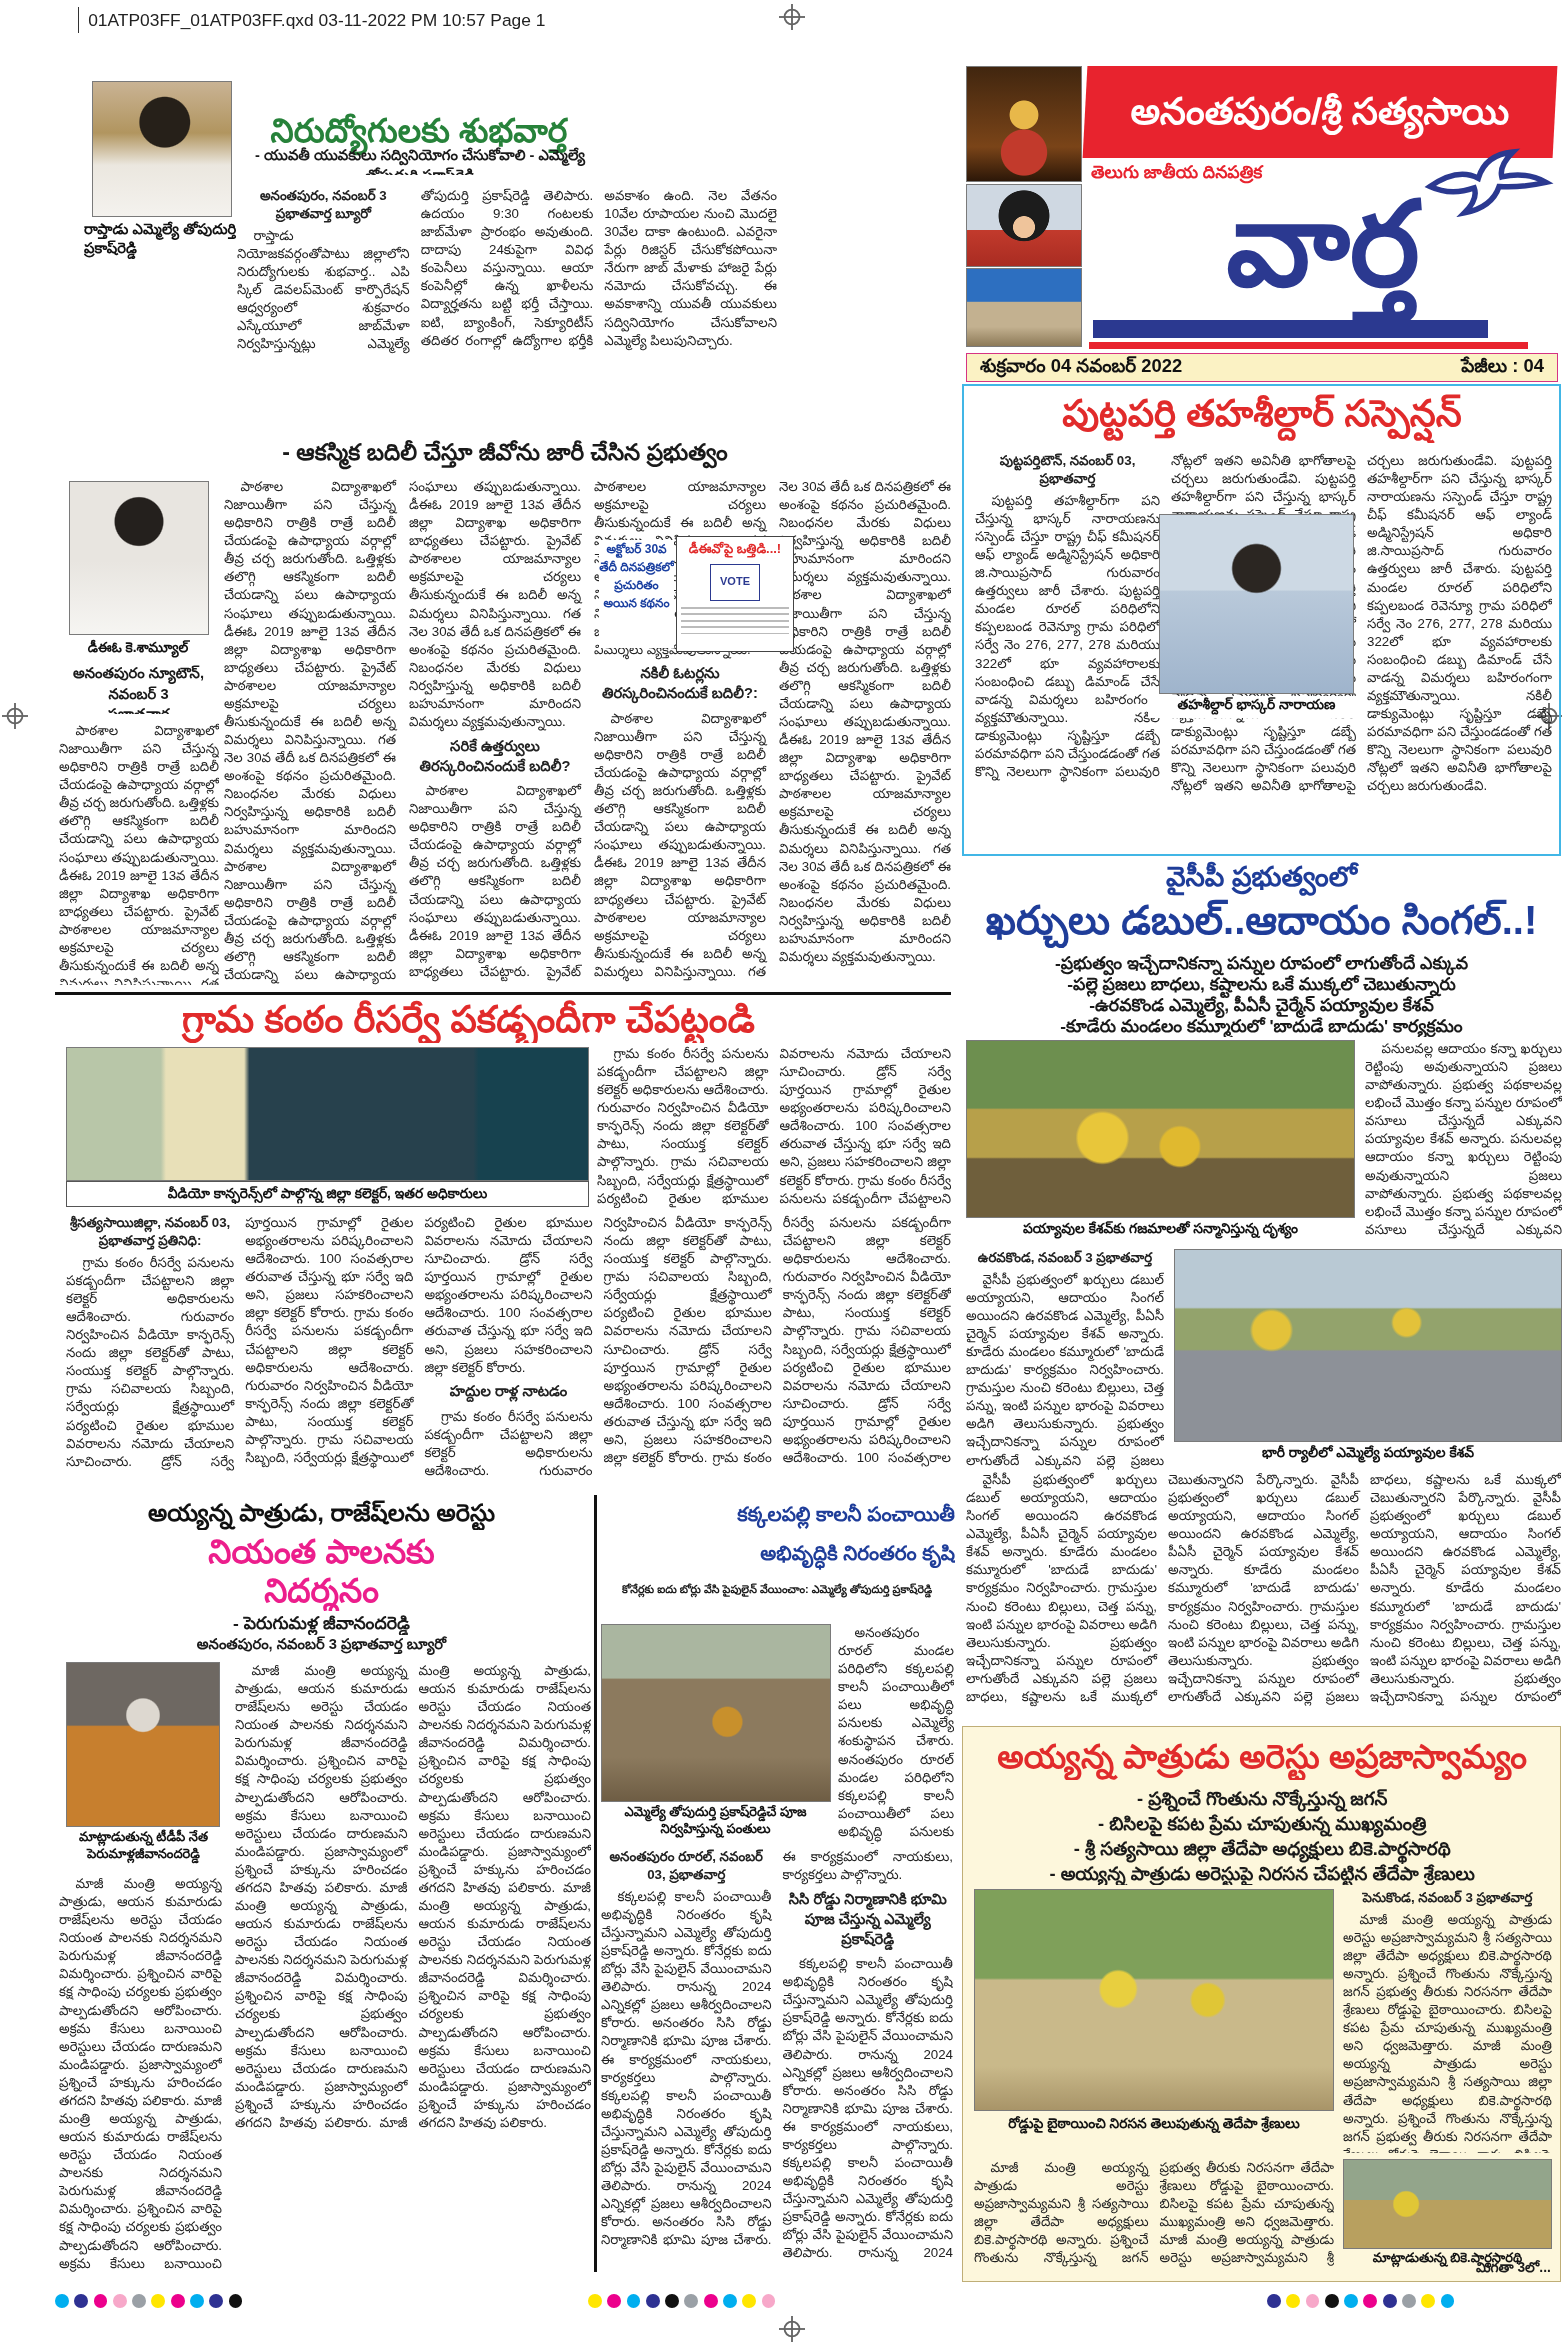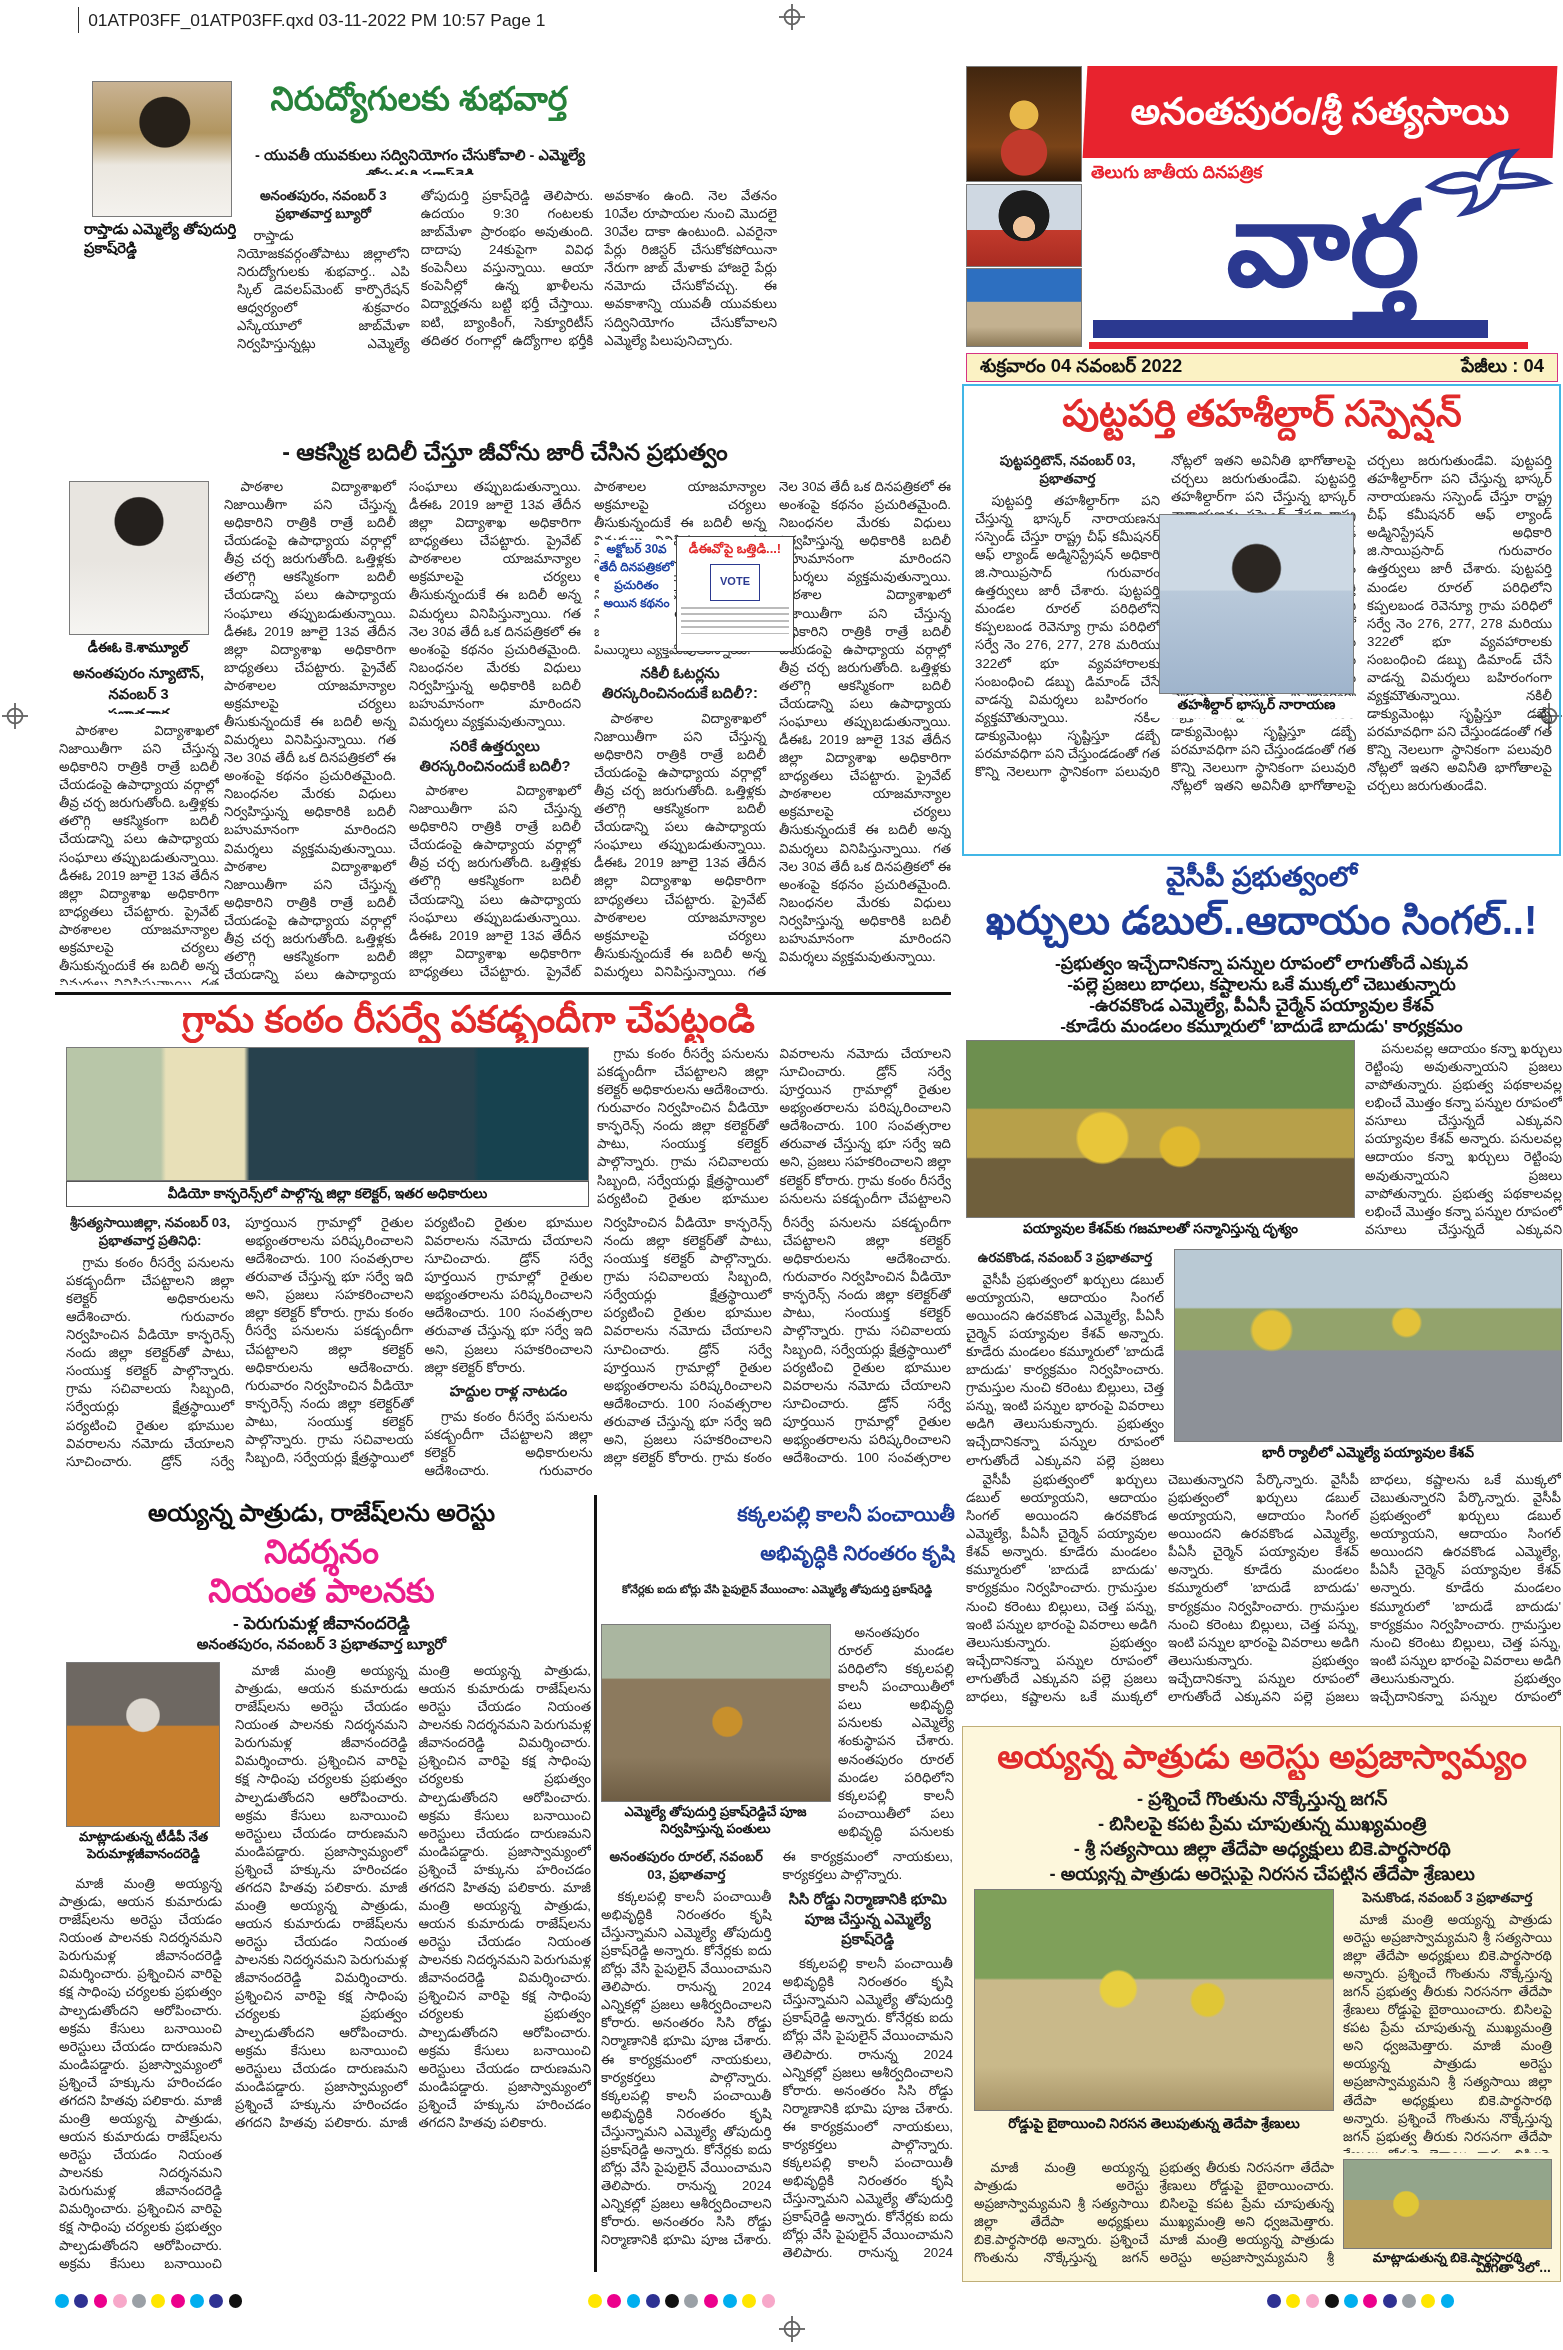--- a/index.html
+++ b/index.html
@@ -62,21 +62,21 @@
     </svg>
   <svg class="abs reg" style="left:779px;top:2316px;width:26px;height:26px;" viewBox="0 0 28 28">
       <circle cx="14" cy="14" r="8" fill="none" stroke="#666" stroke-width="2"></circle>
       <line x1="14" y1="0" x2="14" y2="28" stroke="#666" stroke-width="2"></line>
       <line x1="0" y1="14" x2="28" y2="14" stroke="#666" stroke-width="2"></line>
     </svg>
 
   <div class="abs ph ph-portrait1" style="left:92px;top:81px;width:140px;height:136px;"></div>
   <div class="abs cap" style="left:84px;top:220px;width:158px;height:53px;text-align:left;font-size:14.7px;">రాప్తాడు ఎమ్మెల్యే తోపుదుర్తి ప్రకాష్‌రెడ్డి</div>
 
-  <div class="abs ctr" style="left:239px;top:80px;width:360px;height:46px;font-weight:bold;font-size:33px;color:#27823a;">నిరుద్యోగులకు శుభవార్త</div>
+  <div class="abs ctr" style="left:239px;top:112px;width:360px;height:46px;font-weight:bold;font-size:33px;color:#27823a;">నిరుద్యోగులకు శుభవార్త</div>
   <div class="abs ctr" style="left:228px;top:147px;width:384px;height:27.5px;font-weight:bold;font-size:14.7px;">- యువతీ యువకులు సద్వినియోగం చేసుకోవాలి - ఎమ్మెల్యే తోపుదుర్తి ప్రకాష్‌రెడ్డి</div>
 
 
   <div class="abs bodytxt cols3" style="left:237px;top:187px;width:540px;height:176px;">
     <p class="dl">అనంతపురం, నవంబర్ 3 ప్రభాతవార్త బ్యూరో</p>
     <p>రాప్తాడు నియోజకవర్గంతోపాటు జిల్లాలోని నిరుద్యోగులకు శుభవార్త.. ఎపి స్కిల్ డెవలప్‌మెంట్ కార్పొరేషన్ ఆధ్వర్యంలో శుక్రవారం ఎస్కేయూలో జాబ్‌మేళా నిర్వహిస్తున్నట్లు ఎమ్మెల్యే తోపుదుర్తి ప్రకాష్‌రెడ్డి తెలిపారు. ఉదయం 9:30 గంటలకు జాబ్‌మేళా ప్రారంభం అవుతుంది. దాదాపు 24కుపైగా వివిధ కంపెనీలు వస్తున్నాయి. ఆయా కంపెనీల్లో ఉన్న ఖాళీలను విద్యార్హతను బట్టి భర్తీ చేస్తాయి. ఐటి, బ్యాంకింగ్, సెక్యూరిటీస్ తదితర రంగాల్లో ఉద్యోగాల భర్తీకి అవకాశం ఉంది. నెల వేతనం 10వేల రూపాయల నుంచి మొదలై 30వేల దాకా ఉంటుంది. ఎవరైనా పేర్లు రిజిస్టర్ చేసుకోకపోయినా నేరుగా జాబ్ మేళాకు హాజరై పేర్లు నమోదు చేసుకోవచ్చు. ఈ అవకాశాన్ని యువతీ యువకులు సద్వినియోగం చేసుకోవాలని ఎమ్మెల్యే పిలుపునిచ్చారు.</p>
 
   </div>
 
   <div class="abs ph ph-goddess" style="left:966px;top:66px;width:116px;height:116px;"></div>
@@ -170,22 +170,22 @@
   <div class="abs bodytxt cols5" style="left:66px;top:1214px;width:885px;height:266px;">
     <p class="dl">శ్రీసత్యసాయిజిల్లా, నవంబర్ 03, ప్రభాతవార్త ప్రతినిధి:</p>
     <p>గ్రామ కంఠం రీసర్వే పనులను పకడ్బందీగా చేపట్టాలని జిల్లా కలెక్టర్ అధికారులను ఆదేశించారు. గురువారం నిర్వహించిన వీడియో కాన్ఫరెన్స్ నందు జిల్లా కలెక్టర్‌తో పాటు, సంయుక్త కలెక్టర్ పాల్గొన్నారు. గ్రామ సచివాలయ సిబ్బంది, సర్వేయర్లు క్షేత్రస్థాయిలో పర్యటించి రైతుల భూముల వివరాలను నమోదు చేయాలని సూచించారు. డ్రోన్ సర్వే పూర్తయిన గ్రామాల్లో రైతుల అభ్యంతరాలను పరిష్కరించాలని ఆదేశించారు. 100 సంవత్సరాల తరువాత చేస్తున్న భూ సర్వే ఇది అని, ప్రజలు సహకరించాలని జిల్లా కలెక్టర్ కోరారు. గ్రామ కంఠం రీసర్వే పనులను పకడ్బందీగా చేపట్టాలని జిల్లా కలెక్టర్ అధికారులను ఆదేశించారు. గురువారం నిర్వహించిన వీడియో కాన్ఫరెన్స్ నందు జిల్లా కలెక్టర్‌తో పాటు, సంయుక్త కలెక్టర్ పాల్గొన్నారు. గ్రామ సచివాలయ సిబ్బంది, సర్వేయర్లు క్షేత్రస్థాయిలో పర్యటించి రైతుల భూముల వివరాలను నమోదు చేయాలని సూచించారు. డ్రోన్ సర్వే పూర్తయిన గ్రామాల్లో రైతుల అభ్యంతరాలను పరిష్కరించాలని ఆదేశించారు. 100 సంవత్సరాల తరువాత చేస్తున్న భూ సర్వే ఇది అని, ప్రజలు సహకరించాలని జిల్లా కలెక్టర్ కోరారు.</p>
     <p class="xh">హద్దుల రాళ్ల నాటడం</p>
     <p>గ్రామ కంఠం రీసర్వే పనులను పకడ్బందీగా చేపట్టాలని జిల్లా కలెక్టర్ అధికారులను ఆదేశించారు. గురువారం నిర్వహించిన వీడియో కాన్ఫరెన్స్ నందు జిల్లా కలెక్టర్‌తో పాటు, సంయుక్త కలెక్టర్ పాల్గొన్నారు. గ్రామ సచివాలయ సిబ్బంది, సర్వేయర్లు క్షేత్రస్థాయిలో పర్యటించి రైతుల భూముల వివరాలను నమోదు చేయాలని సూచించారు. డ్రోన్ సర్వే పూర్తయిన గ్రామాల్లో రైతుల అభ్యంతరాలను పరిష్కరించాలని ఆదేశించారు. 100 సంవత్సరాల తరువాత చేస్తున్న భూ సర్వే ఇది అని, ప్రజలు సహకరించాలని జిల్లా కలెక్టర్ కోరారు. గ్రామ కంఠం రీసర్వే పనులను పకడ్బందీగా చేపట్టాలని జిల్లా కలెక్టర్ అధికారులను ఆదేశించారు. గురువారం నిర్వహించిన వీడియో కాన్ఫరెన్స్ నందు జిల్లా కలెక్టర్‌తో పాటు, సంయుక్త కలెక్టర్ పాల్గొన్నారు. గ్రామ సచివాలయ సిబ్బంది, సర్వేయర్లు క్షేత్రస్థాయిలో పర్యటించి రైతుల భూముల వివరాలను నమోదు చేయాలని సూచించారు. డ్రోన్ సర్వే పూర్తయిన గ్రామాల్లో రైతుల అభ్యంతరాలను పరిష్కరించాలని ఆదేశించారు. 100 సంవత్సరాల తరువాత చేస్తున్న భూ సర్వే ఇది అని, ప్రజలు సహకరించాలని జిల్లా కలెక్టర్ కోరారు.</p>
   </div>
 
   <div class="abs" style="left:594px;top:1495px;width:2.8px;height:777px;background:#111;"></div>
   <div class="abs ctr" style="left:55px;top:1499px;width:533px;height:31px;font-weight:bold;font-size:24px;color:#111;">అయ్యన్న పాత్రుడు, రాజేష్‌లను అరెస్టు</div>
   <div class="abs ctr" style="left:55px;top:1532px;width:533px;height:79px;font-weight:bold;font-size:33px;line-height:39px;color:#ec1e8c;">
+    <div>నియంత పాలనకు</div>
     <div>నిదర్శనం</div>
-    <div>నియంత పాలనకు</div>
   </div>
   <div class="abs ctr" style="left:55px;top:1613px;width:533px;height:22px;font-weight:bold;font-size:17.4px;">- పెరుగుమళ్ల జీవానందరెడ్డి</div>
   <div class="abs ctr" style="left:55px;top:1636px;width:533px;height:20px;font-weight:bold;font-size:14.7px;">అనంతపురం, నవంబర్ 3 ప్రభాతవార్త బ్యూరో</div>
   <div class="abs ph ph-seer" style="left:66px;top:1662px;width:154px;height:165px;"></div>
   <div class="abs cap" style="left:57px;top:1829px;width:173px;height:42px;font-size:13px;">మాట్లాడుతున్న టీడీపీ నేత పెరుమాళ్లజీవానందరెడ్డి</div>
   <div class="abs bodytxt" style="left:59px;top:1875px;width:163px;height:397px;">
     <p>మాజీ మంత్రి అయ్యన్న పాత్రుడు, ఆయన కుమారుడు రాజేష్‌లను అరెస్టు చేయడం నియంత పాలనకు నిదర్శనమని పెరుగుమళ్ల జీవానందరెడ్డి విమర్శించారు. ప్రశ్నించిన వారిపై కక్ష సాధింపు చర్యలకు ప్రభుత్వం పాల్పడుతోందని ఆరోపించారు. అక్రమ కేసులు బనాయించి అరెస్టులు చేయడం దారుణమని మండిపడ్డారు. ప్రజాస్వామ్యంలో ప్రశ్నించే హక్కును హరించడం తగదని హితవు పలికారు. మాజీ మంత్రి అయ్యన్న పాత్రుడు, ఆయన కుమారుడు రాజేష్‌లను అరెస్టు చేయడం నియంత పాలనకు నిదర్శనమని పెరుగుమళ్ల జీవానందరెడ్డి విమర్శించారు. ప్రశ్నించిన వారిపై కక్ష సాధింపు చర్యలకు ప్రభుత్వం పాల్పడుతోందని ఆరోపించారు. అక్రమ కేసులు బనాయించి అరెస్టులు చేయడం దారుణమని మండిపడ్డారు. ప్రజాస్వామ్యంలో ప్రశ్నించే హక్కును హరించడం తగదని హితవు పలికారు.</p>
   </div>
   <div class="abs bodytxt cols2" style="left:235px;top:1662px;width:356px;height:610px;">
     <p>మాజీ మంత్రి అయ్యన్న పాత్రుడు, ఆయన కుమారుడు రాజేష్‌లను అరెస్టు చేయడం నియంత పాలనకు నిదర్శనమని పెరుగుమళ్ల జీవానందరెడ్డి విమర్శించారు. ప్రశ్నించిన వారిపై కక్ష సాధింపు చర్యలకు ప్రభుత్వం పాల్పడుతోందని ఆరోపించారు. అక్రమ కేసులు బనాయించి అరెస్టులు చేయడం దారుణమని మండిపడ్డారు. ప్రజాస్వామ్యంలో ప్రశ్నించే హక్కును హరించడం తగదని హితవు పలికారు. మాజీ మంత్రి అయ్యన్న పాత్రుడు, ఆయన కుమారుడు రాజేష్‌లను అరెస్టు చేయడం నియంత పాలనకు నిదర్శనమని పెరుగుమళ్ల జీవానందరెడ్డి విమర్శించారు. ప్రశ్నించిన వారిపై కక్ష సాధింపు చర్యలకు ప్రభుత్వం పాల్పడుతోందని ఆరోపించారు. అక్రమ కేసులు బనాయించి అరెస్టులు చేయడం దారుణమని మండిపడ్డారు. ప్రజాస్వామ్యంలో ప్రశ్నించే హక్కును హరించడం తగదని హితవు పలికారు. మాజీ మంత్రి అయ్యన్న పాత్రుడు, ఆయన కుమారుడు రాజేష్‌లను అరెస్టు చేయడం నియంత పాలనకు నిదర్శనమని పెరుగుమళ్ల జీవానందరెడ్డి విమర్శించారు. ప్రశ్నించిన వారిపై కక్ష సాధింపు చర్యలకు ప్రభుత్వం పాల్పడుతోందని ఆరోపించారు. అక్రమ కేసులు బనాయించి అరెస్టులు చేయడం దారుణమని మండిపడ్డారు. ప్రజాస్వామ్యంలో ప్రశ్నించే హక్కును హరించడం తగదని హితవు పలికారు. మాజీ మంత్రి అయ్యన్న పాత్రుడు, ఆయన కుమారుడు రాజేష్‌లను అరెస్టు చేయడం నియంత పాలనకు నిదర్శనమని పెరుగుమళ్ల జీవానందరెడ్డి విమర్శించారు. ప్రశ్నించిన వారిపై కక్ష సాధింపు చర్యలకు ప్రభుత్వం పాల్పడుతోందని ఆరోపించారు. అక్రమ కేసులు బనాయించి అరెస్టులు చేయడం దారుణమని మండిపడ్డారు. ప్రజాస్వామ్యంలో ప్రశ్నించే హక్కును హరించడం తగదని హితవు పలికారు.</p>

